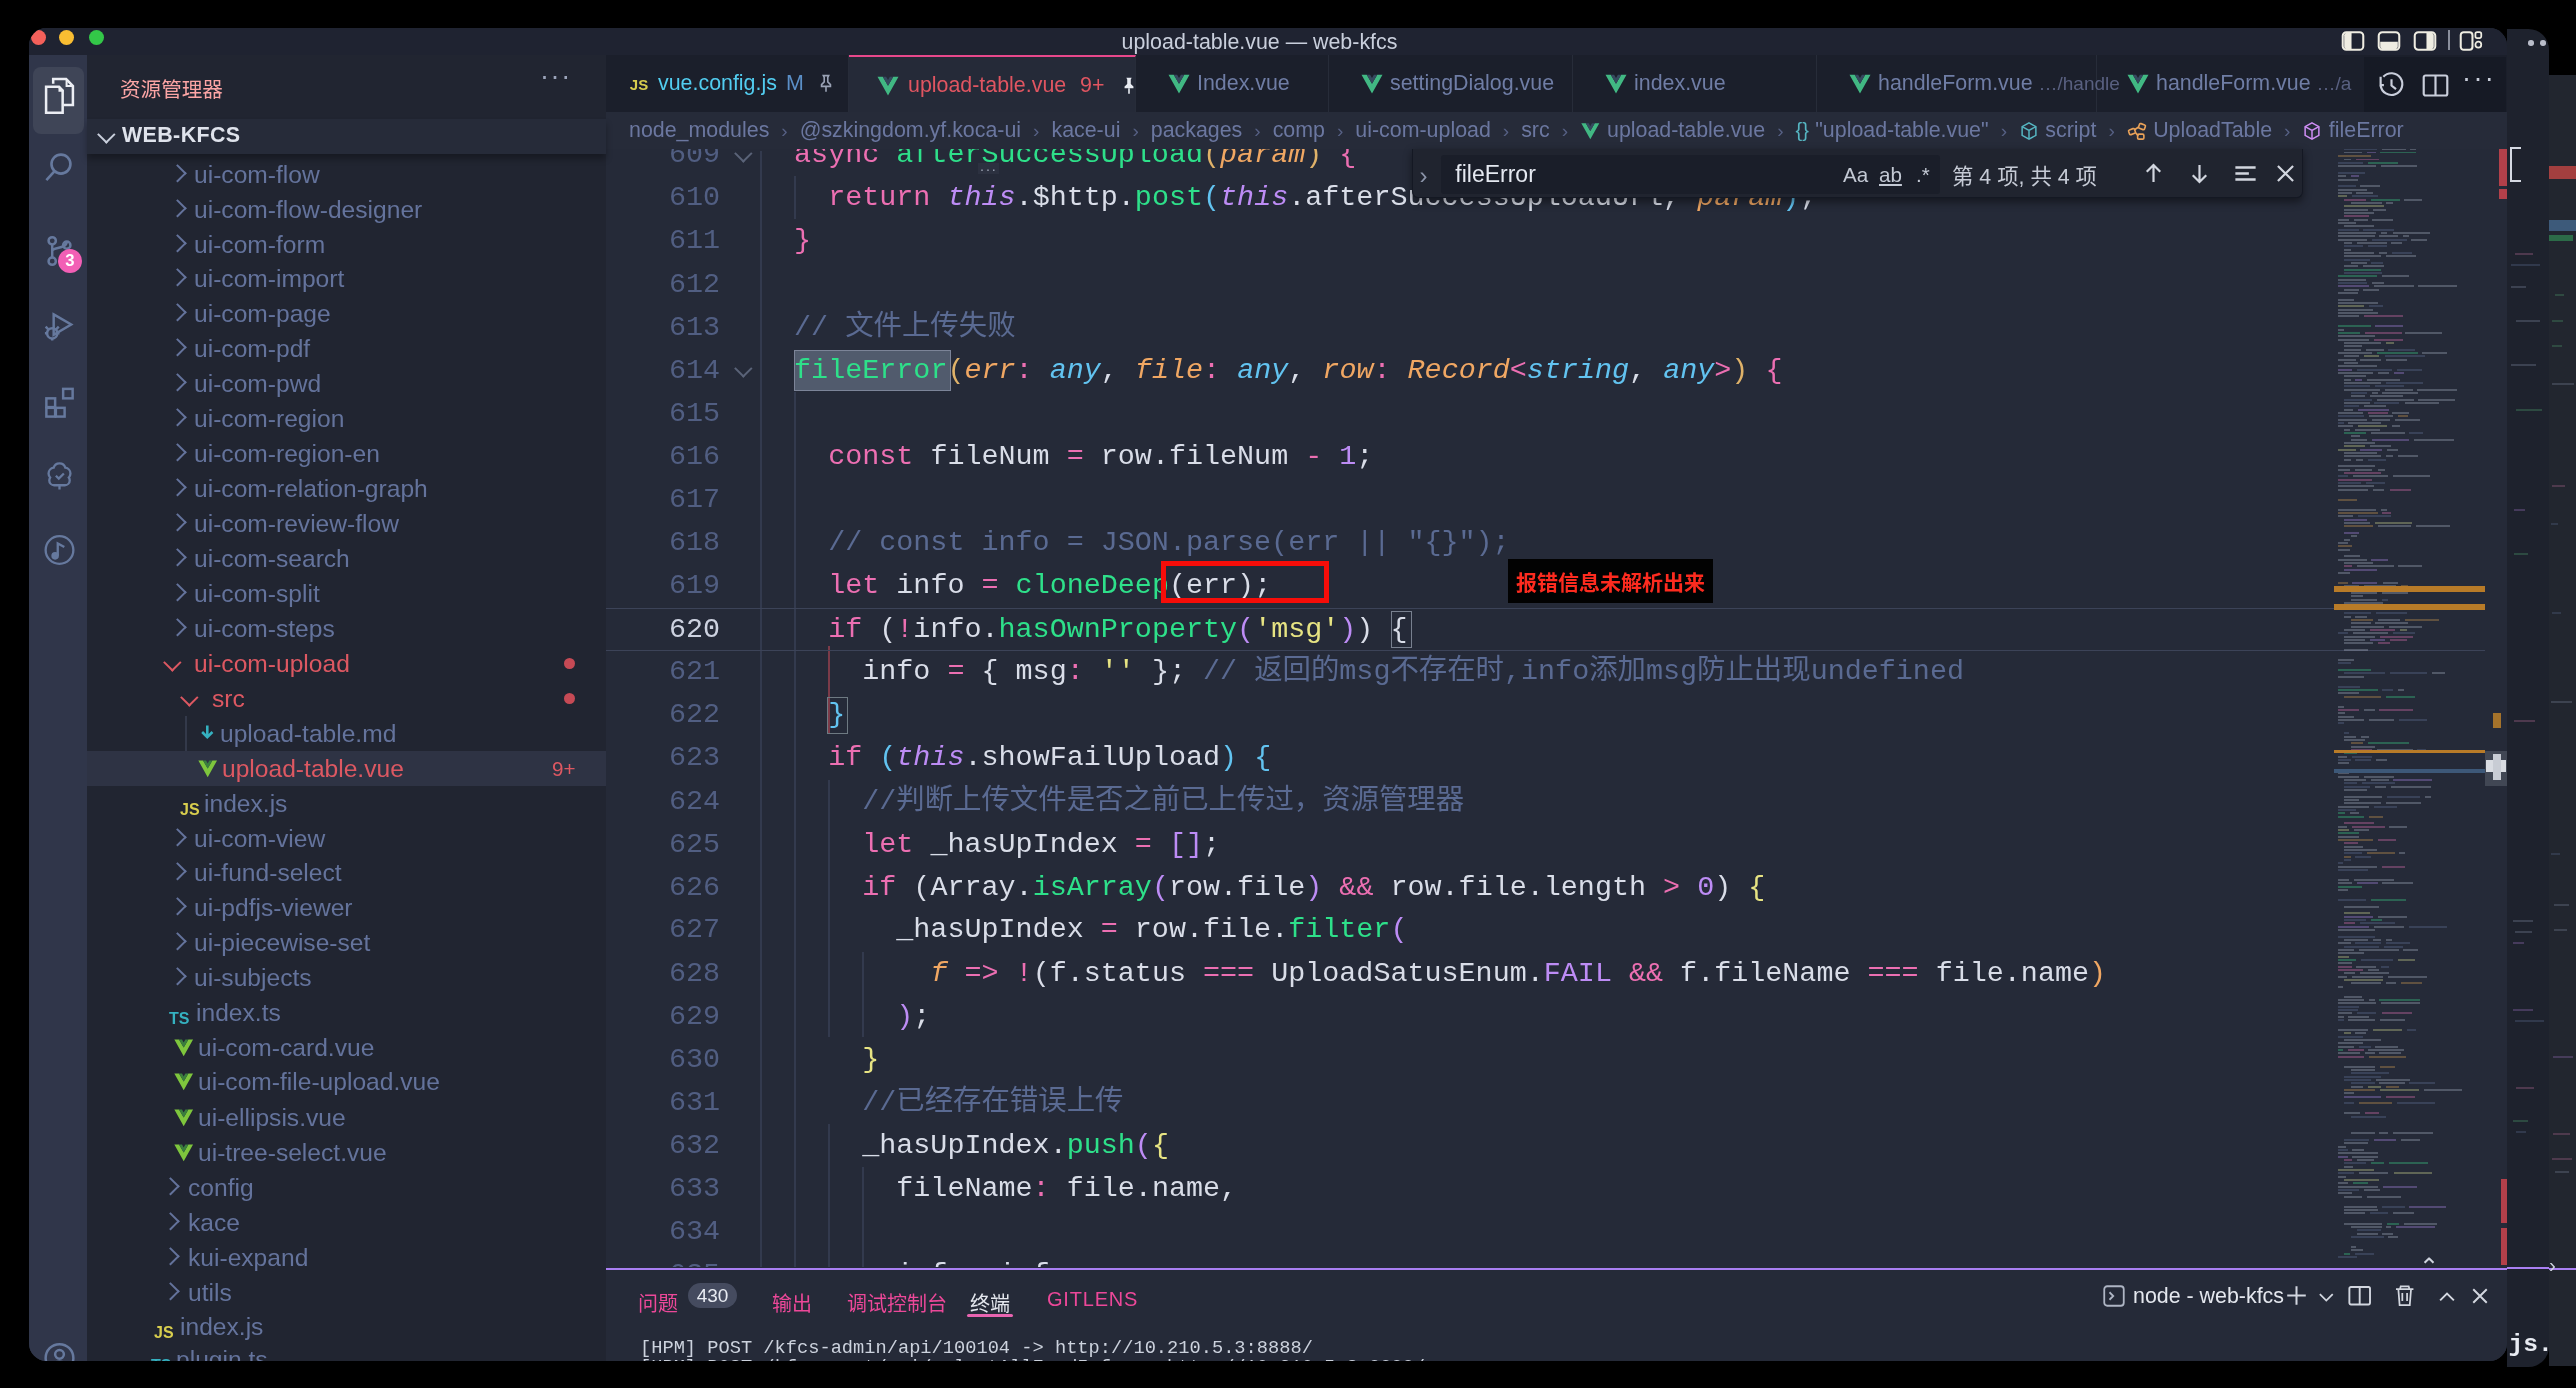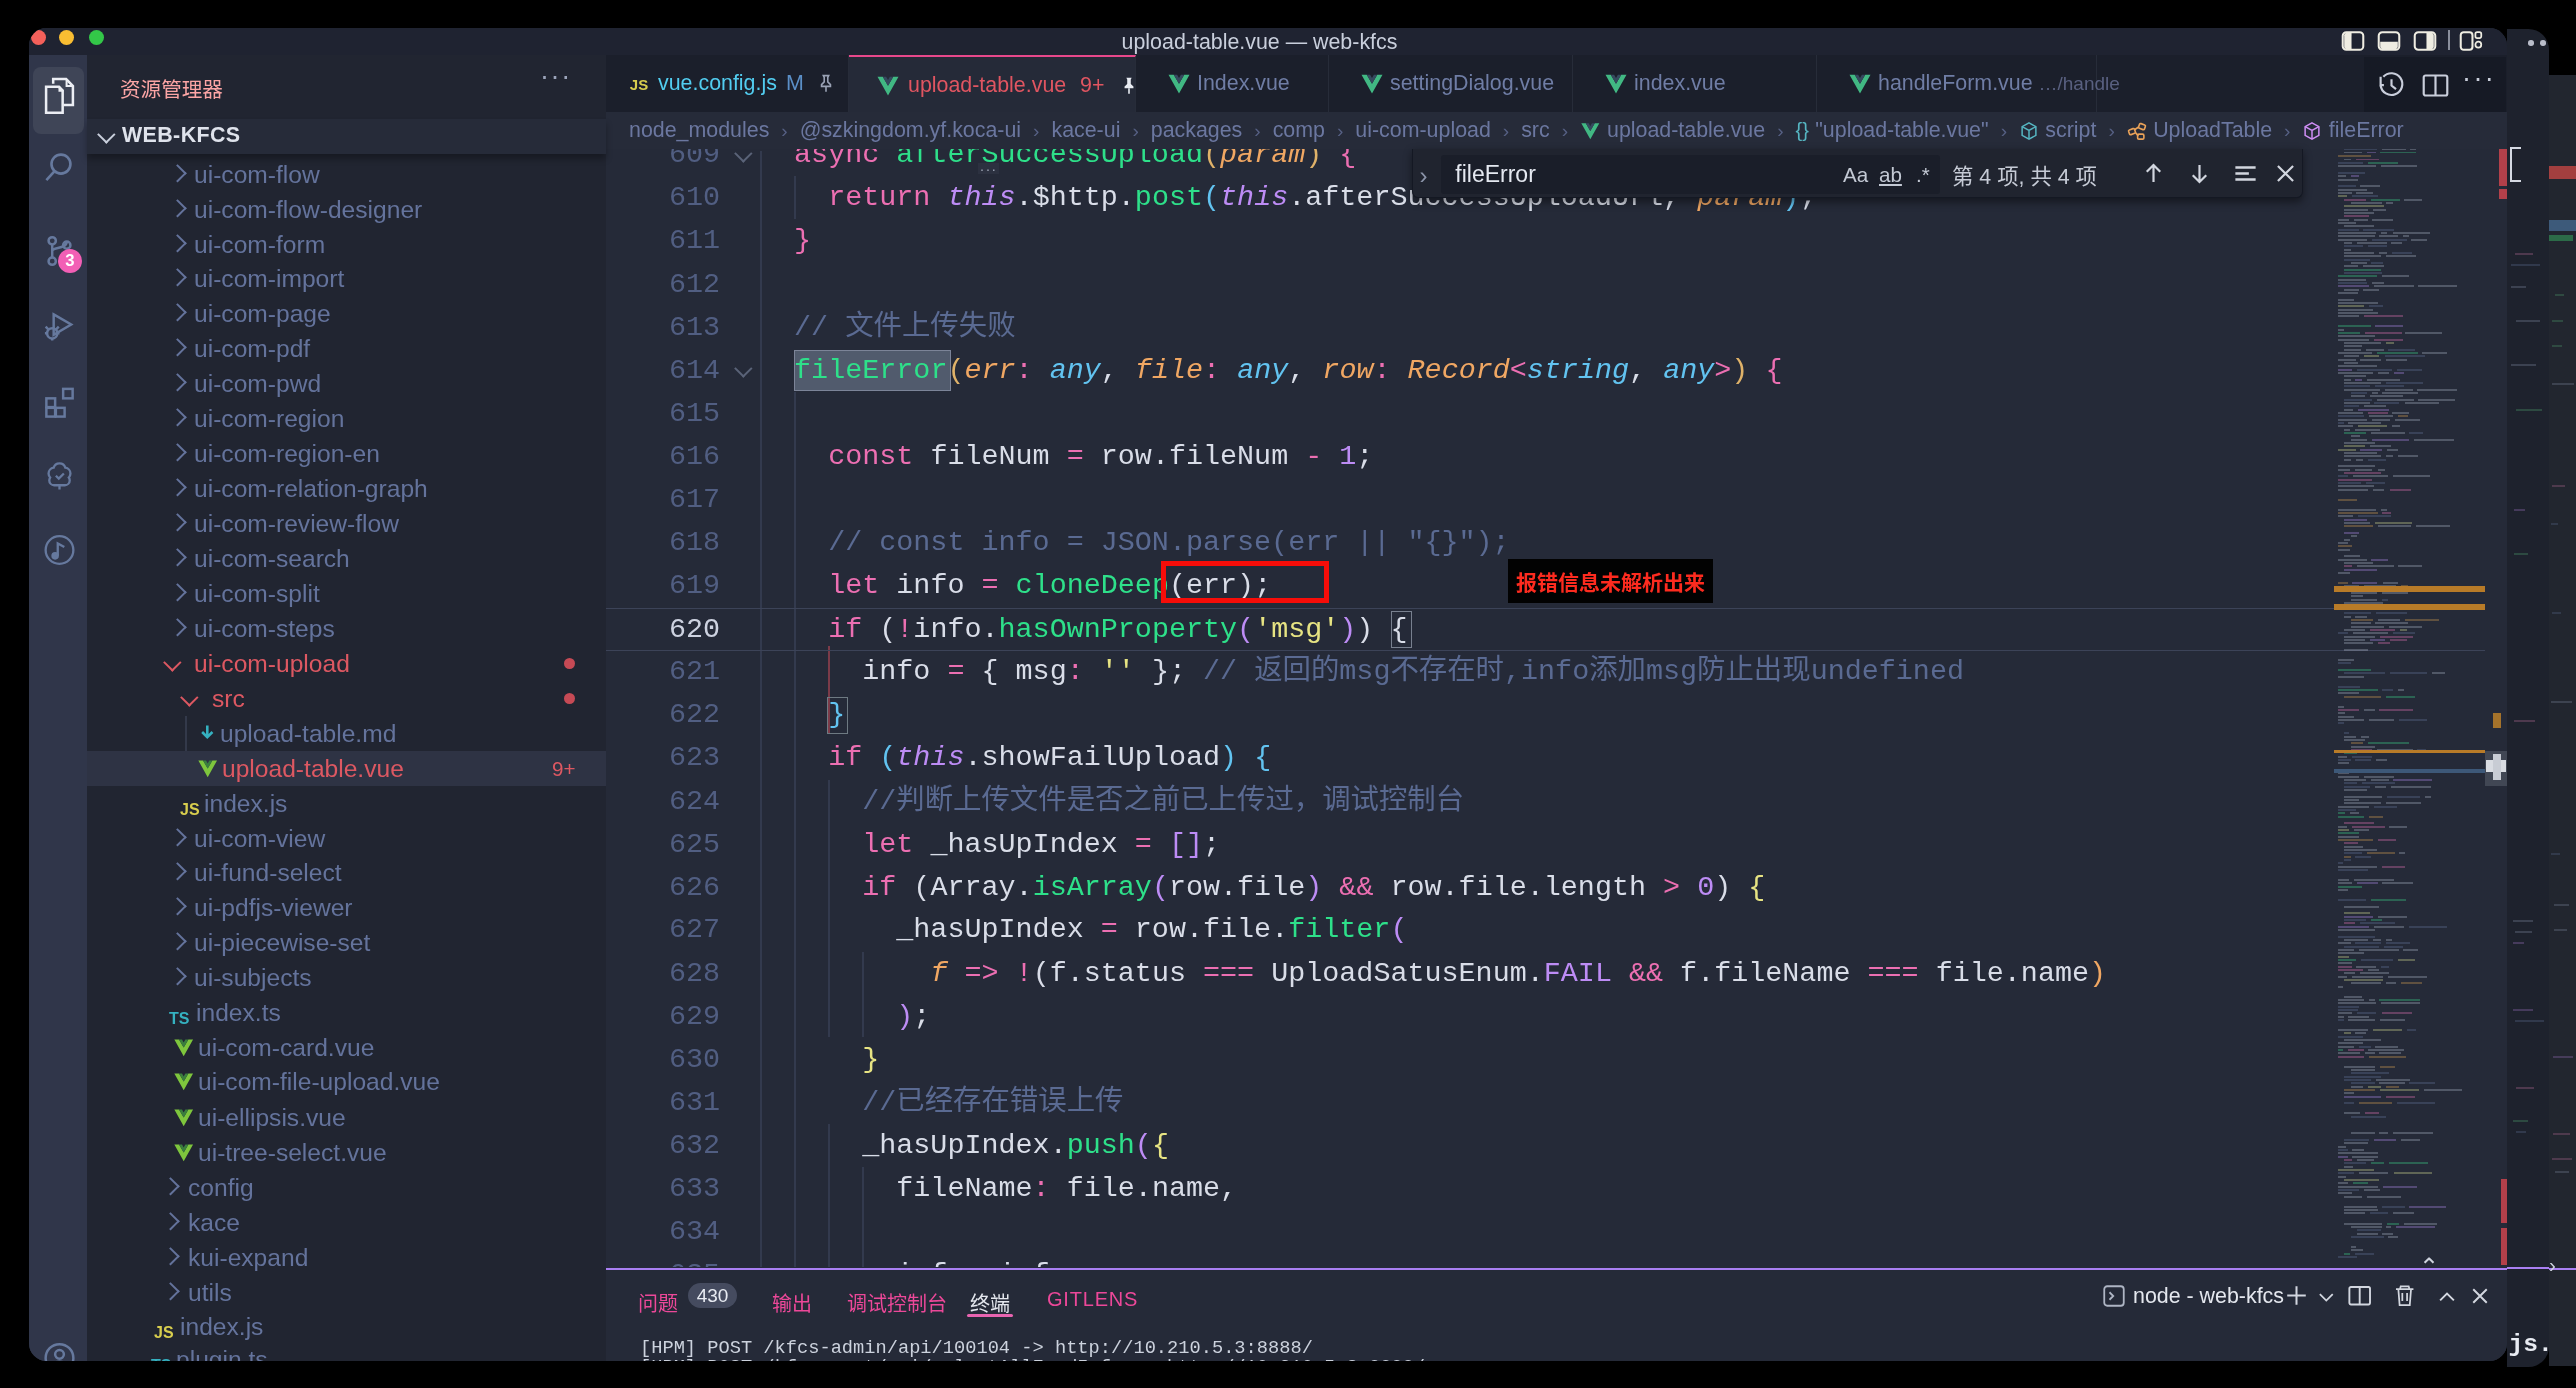--- a/index.html
+++ b/index.html
@@ -172,20 +172,27 @@
         </svg>
       <div class="lbl" style="left:62px">index.vue</div>
     </div>
     <div class="tab" style="left:1212px;width:279px">
       <svg class="vicon" style="left:30px;top:17.5px" viewBox="0 0 32 28">
           <path d="M2 2h7l7 12L23 2h7L16 27z" fill="#41b883"></path>
           <path d="M9 2h4.5L16 6.5 18.5 2H23l-7 12z" fill="#35495e"></path>
         </svg>
       <div class="lbl" style="left:60px">handleForm.vue <span style="color:#596080;font-size:19px">…/handle</span></div>
     </div>
+    <div class="tab" style="left:1490px;width:411px;border-right:none">
+      <svg class="vicon" style="left:30px;top:17.5px" viewBox="0 0 32 28">
+          <path d="M2 2h7l7 12L23 2h7L16 27z" fill="#41b883"></path>
+          <path d="M9 2h4.5L16 6.5 18.5 2H23l-7 12z" fill="#35495e"></path>
+        </svg>
+      <div class="lbl" style="left:60px">handleForm.vue <span style="color:#596080;font-size:19px">…/a</span></div>
+    </div>
   </div>
   <div id="actionspanel" style="position:absolute;left:2335px;top:29px;width:142px;height:56px;background:#161a25">
     <svg class="abs" style="left:12.7px;top:14.3px" width="29" height="29" viewBox="0 0 16 16" fill="none" stroke="#c9cedb" stroke-width="1.2">
         <path d="M3.5 3.2A6 6 0 1 1 2 8"></path>
         <path d="M2 3.5V8h4.5" fill="none" stroke-width="0"></path>
         <path d="M2 3.2v4.6h1.8"></path>
         <path d="M8 4.5V8l2.5 2"></path>
       </svg>
     <svg class="abs" style="left:57px;top:14.3px" width="29" height="29" viewBox="0 0 16 16" fill="none" stroke="#c9cedb" stroke-width="1.2">
         <rect x="1.5" y="2.5" width="13" height="11" rx="1"></rect>
@@ -246,21 +253,21 @@
     <div class="cl" style="top:107px"><span class="pk">  }</span></div>
     <div class="cl" style="top:194px"><span class="cm">  // 文件上传失败</span></div>
     <div class="cl" style="top:237px">  <span class="gr">fileError</span><span class="gd">(</span><span class="or">err</span><span class="pk">:</span> <span class="cyi">any</span>, <span class="or">file</span><span class="pk">:</span> <span class="cyi">any</span>, <span class="or">row</span><span class="pk">:</span> <span class="or">Record</span><span class="pk">&lt;</span><span class="cyi">string</span>, <span class="cyi">any</span><span class="pk">&gt;</span><span class="gd">)</span> <span class="pk">{</span></div>
     <div class="cl" style="top:323px">    <span class="pk">const</span> fileNum <span class="pk">=</span> row.fileNum <span class="pk">-</span> <span class="vi">1</span>;</div>
     <div class="cl" style="top:409px"><span class="cm">    // const info = JSON.parse(err || "{}");</span></div>
     <div class="cl" style="top:452px">    <span class="pk">let</span> info <span class="pk">=</span> <span class="gr">cloneDeep</span>(err);</div>
     <div class="cl" style="top:496px">    <span class="pk">if</span> (<span class="pk">!</span>info.<span class="gr">hasOwnProperty</span><span class="vi">(</span><span class="yl">'msg'</span><span class="vi">)</span>) {</div>
     <div class="cl" style="top:538px">      info <span class="pk">=</span> { msg<span class="pk">:</span> <span class="yl">''</span> }; <span class="cm">// 返回的msg不存在时,info添加msg防止出现undefined</span></div>
     <div class="cl" style="top:581px">    <span class="cy">}</span></div>
     <div class="cl" style="top:624px">    <span class="pk">if</span> <span class="cy">(</span><span class="th">this</span>.showFailUpload<span class="cy">)</span> <span class="cy">{</span></div>
-    <div class="cl" style="top:668px"><span class="cm">      //判断上传文件是否之前已上传过，调试控制台</span></div>
+    <div class="cl" style="top:668px"><span class="cm">      //判断上传文件是否之前已上传过，资源管理器</span></div>
     <div class="cl" style="top:711px">      <span class="pk">let</span> _hasUpIndex <span class="pk">=</span> <span class="vi">[]</span>;</div>
     <div class="cl" style="top:754px">      <span class="pk">if</span> (Array.<span class="gr">isArray</span><span class="vi">(</span>row.file<span class="vi">)</span> <span class="pk">&amp;&amp;</span> row.file.length <span class="pk">&gt;</span> <span class="vi">0</span>) <span class="yl">{</span></div>
     <div class="cl" style="top:796px">        _hasUpIndex <span class="pk">=</span> row.file.<span class="gr">filter</span><span class="vi">(</span></div>
     <div class="cl" style="top:840px">          <span class="or">f</span> <span class="pk">=&gt;</span> <span class="pk">!</span>(f.status <span class="pk">===</span> UploadSatusEnum.<span class="vi">FAIL</span> <span class="pk">&amp;&amp;</span> f.fileName <span class="pk">===</span> file.name<span class="orr">)</span></div>
     <div class="cl" style="top:883px">        <span class="vi">)</span>;</div>
     <div class="cl" style="top:926px">      <span class="yl">}</span></div>
     <div class="cl" style="top:969px"><span class="cm">      //已经存在错误上传</span></div>
     <div class="cl" style="top:1012px">      _hasUpIndex.<span class="gr">push</span><span class="vi">(</span><span class="yl">{</span></div>
     <div class="cl" style="top:1055px">        fileName<span class="pk">:</span> file.name,</div>
     <div class="cl" style="top:1141px">        info<span class="pk">:</span> info.msg</div>

